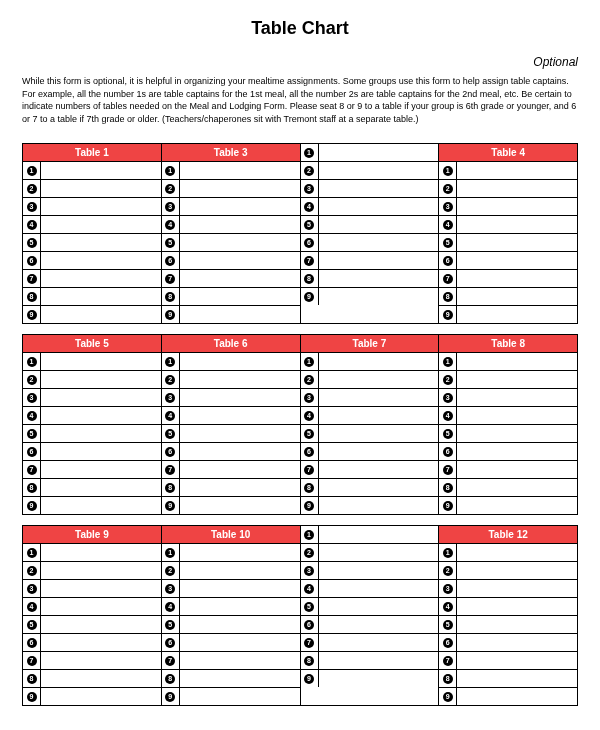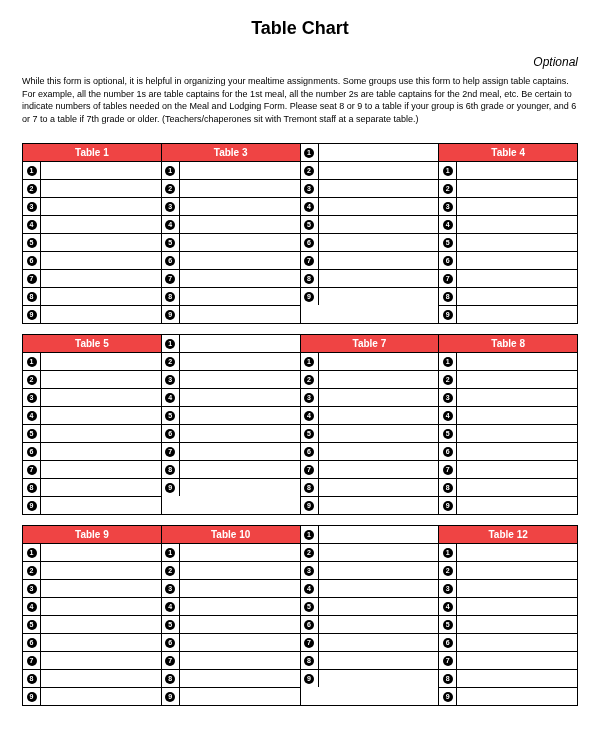--- a/index.html
+++ b/index.html
@@ -399,20 +399,21 @@
             </div>
             <div class="table-row-item">
               <div class="row-num">
                 <span class="row-bullet">9</span>
               </div>
               <div class="row-content"></div>
             </div>
           </div>
         </div>
         <div class="table-block">
+          <div class="table-header">Table 6</div>
           <div class="table-rows">
             <div class="table-row-item">
               <div class="row-num">
                 <span class="row-bullet">1</span>
               </div>
               <div class="row-content"></div>
             </div>
             <div class="table-row-item">
               <div class="row-num">
                 <span class="row-bullet">2</span>

